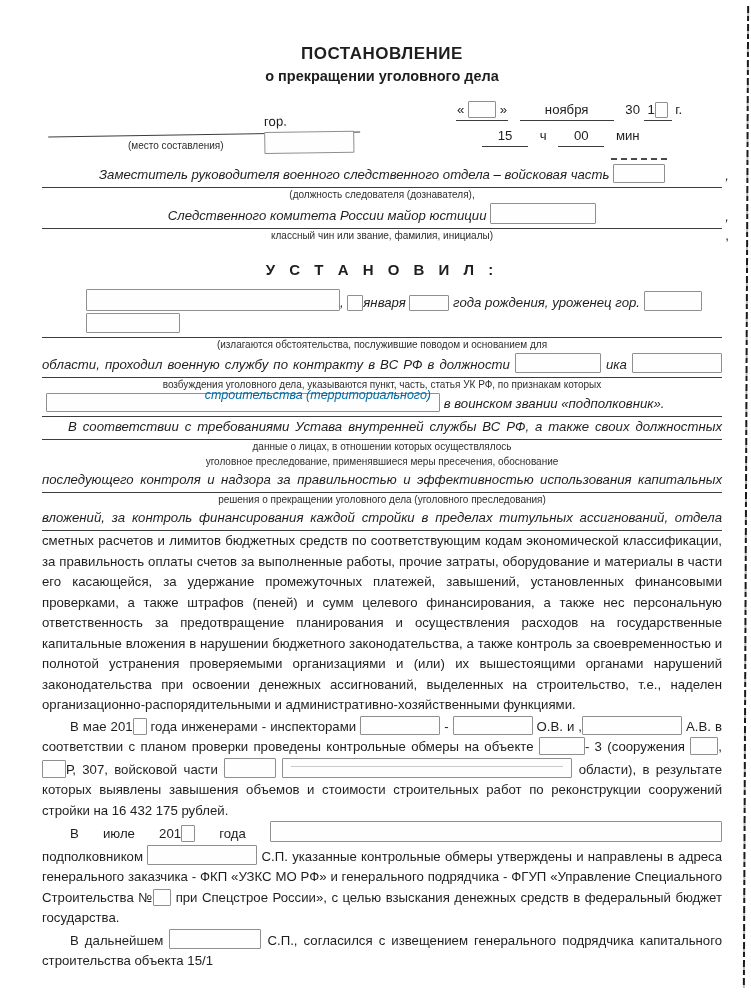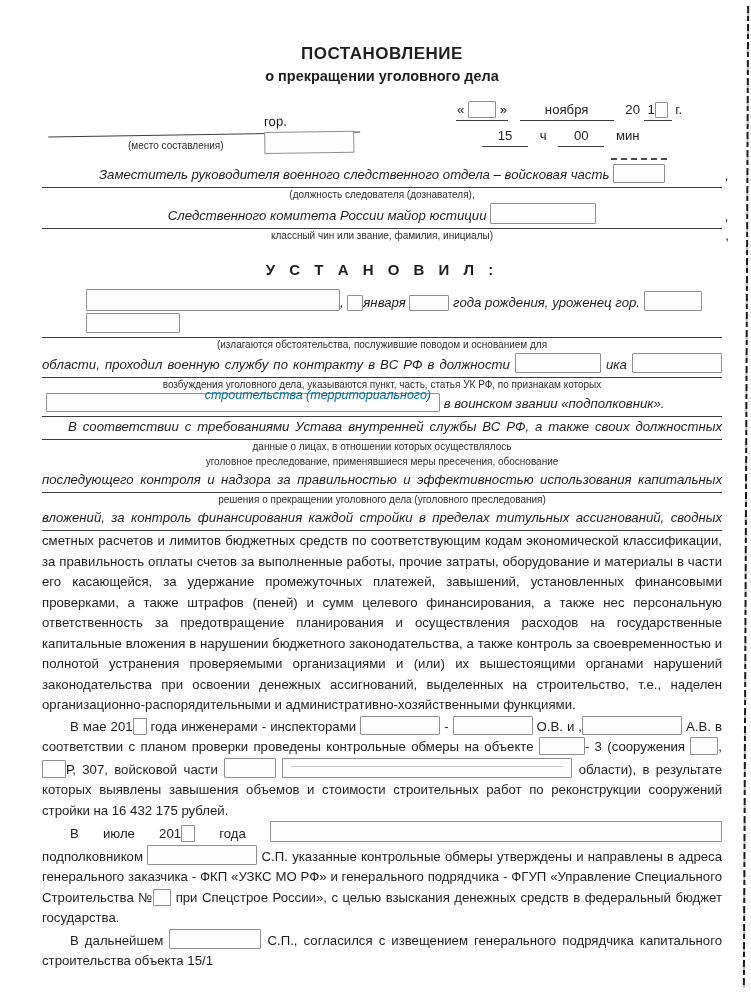--- a/index.html
+++ b/index.html
@@ -86,21 +86,21 @@
       <div class="place">
         <div class="place-text">
           <span>гор.</span><span class="rbox" style="width:88px;height:20px"></span>
         </div>
         <div class="place-cap">(место составления)</div>
       </div>
       <div class="dates">
         <div class="dline">
           <span class="u u-q"><span>«</span> <span class="rbox" style="width:26px;height:15px"></span> <span>»</span></span><span class="gap"></span>
           <span class="u u-m">ноября</span><span class="gap"></span>
-          <span>20</span>
+          <span>30</span>
           <span class="u u-y"><span>1</span><span class="rbox" style="width:11px;height:14px"></span></span>
           <span>г.</span>
         </div>
         <div class="tline">
           <span class="u u-t">15</span>
           <span>ч</span><span class="gap"></span>
           <span class="u u-t">00</span>
           <span>мин</span>
         </div>
       </div>
@@ -130,21 +130,21 @@
         <div class="fline" style="padding-left: 44px;"><span class="rbox" style="width: 252px; height: 20px;"></span><span>, </span><span class="rbox" style="width: 14px; height: 14px;"></span><span>января </span><span class="rbox" style="width: 38px; height: 14px;"></span><span> года рождения, уроженец гор. </span><span class="rbox" style="width: 56px; height: 18px;"></span><span> </span><span class="rbox" style="width: 92px; height: 18px;"></span></div>
         <div class="caption">(излагаются обстоятельства, послужившие поводом и основанием для</div>
         <div class="fline j"><span>области, проходил военную службу по контракту в ВС РФ в должности </span><span class="rbox" style="width: 84px; height: 18px;"></span><span> ика </span><span class="rbox" style="width: 88px; height: 18px;"></span></div>
         <div class="caption">возбуждения уголовного дела, указываются пункт, часть, статья УК РФ, по признакам которых</div>
         <div class="fline" style="padding-left: 4px;"><span class="rbox" style="width: 392px; height: 17px;"><span class="ghost">строительства (территориального)</span></span><span> в воинском звании «подполковник».</span></div>
         <div class="fline j" style="padding-left: 26px;"><span>В соответствии с требованиями Устава внутренней службы ВС РФ, а также своих должностных</span></div>
         <div class="caption">данные о лицах, в отношении которых осуществлялось</div>
         <div class="caption">уголовное преследование, применявшиеся меры пресечения, обоснование</div>
         <div class="fline j"><span>последующего контроля и надзора за правильностью и эффективностью использования капитальных</span></div>
         <div class="caption">решения о прекращении уголовного дела (уголовного преследования)</div>
-        <div class="fline j"><span>вложений, за контроль финансирования каждой стройки в пределах титульных ассигнований, сводных</span></div>
+        <div class="fline j"><span>вложений, за контроль финансирования каждой стройки в пределах титульных ассигнований, отдела</span></div>
         <div class="para"><span>сметных расчетов и лимитов бюджетных средств по соответствующим кодам экономической классификации, за правильность оплаты счетов за выполненные работы, прочие затраты, оборудование и материалы в части его касающейся, за удержание промежуточных платежей, завышений, установленных финансовыми проверками, а также штрафов (пеней) и сумм целевого финансирования, а также нес персональную ответственность за предотвращение планирования и осуществления расходов на государственные капитальные вложения в нарушении бюджетного законодательства, а также контроль за своевременностью и полнотой устранения проверяемыми организациями и (или) их вышестоящими органами нарушений законодательства при освоении денежных ассигнований, выделенных на строительство, т.е., наделен организационно-распорядительными и административно-хозяйственными функциями.</span></div>
         <div class="para indent"><span>В мае 201</span><span class="rbox" style="width: 12px; height: 15px;"></span><span> года инженерами - инспекторами </span><span class="rbox" style="width: 78px; height: 17px;"></span><span> - </span><span class="rbox" style="width: 78px; height: 17px;"></span><span> О.В. и ,</span><span class="rbox" style="width: 98px; height: 17px;"></span><span> А.В. в соответствии с планом проверки проведены контрольные обмеры на объекте </span><span class="rbox" style="width: 44px; height: 16px;"></span><span>- 3 (сооружения </span><span class="rbox" style="width: 26px; height: 16px;"></span><span>, </span><span class="rbox" style="width: 22px; height: 16px;"></span><span>Р, 307, войсковой части </span><span class="rbox" style="width: 50px; height: 18px;"></span><span> </span><span class="rbox faintline" style="width: 288px; height: 18px;"></span><span> области), в результате которых выявлены завышения объемов и стоимости строительных работ по реконструкции сооружений стройки на 16 432 175 рублей.</span></div>
         <div class="para indent"><span>В июле 201</span><span class="rbox" style="width: 12px; height: 15px;"></span><span> года </span><span class="rbox" style="width: 450px; height: 19px;"></span><span> подполковником </span><span class="rbox" style="width: 108px; height: 18px;"></span><span> С.П. указанные контрольные обмеры утверждены и направлены в адреса генерального заказчика - ФКП «УЗКС МО РФ» и генерального подрядчика - ФГУП «Управление Специального Строительства №</span><span class="rbox" style="width: 16px; height: 15px;"></span><span> при Спецстрое России», с целью взыскания денежных средств в федеральный бюджет государства.</span></div>
         <div class="para indent"><span>В дальнейшем </span><span class="rbox" style="width: 90px; height: 18px;"></span><span> С.П., согласился с извещением генерального подрядчика капитального строительства объекта 15/1</span></div>
       </div>
 
   </div>
 </div>
 
 </body></html>

